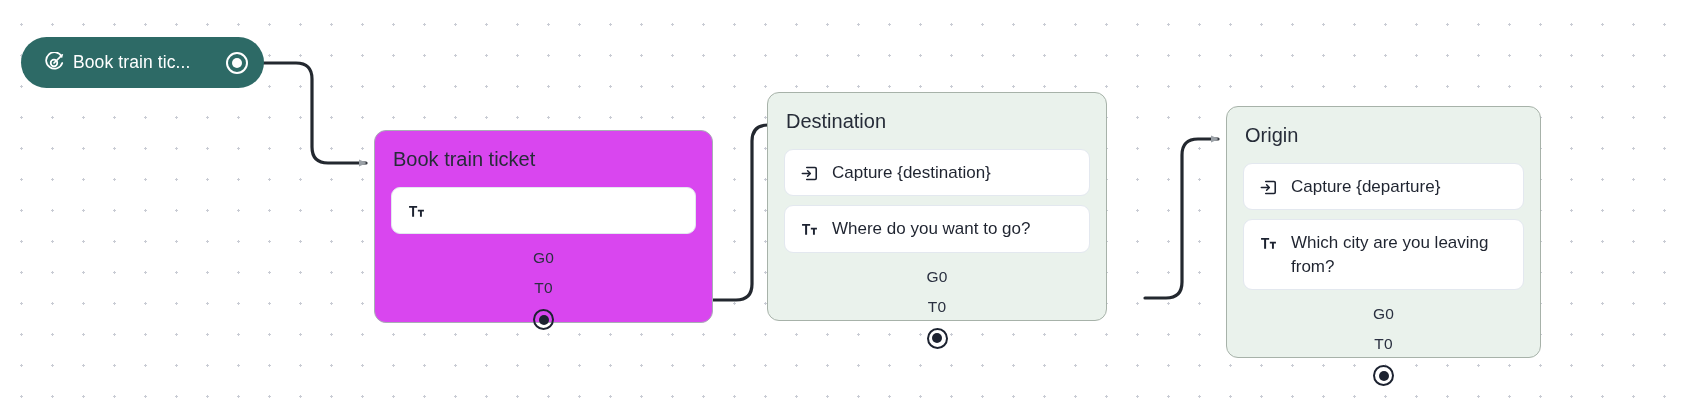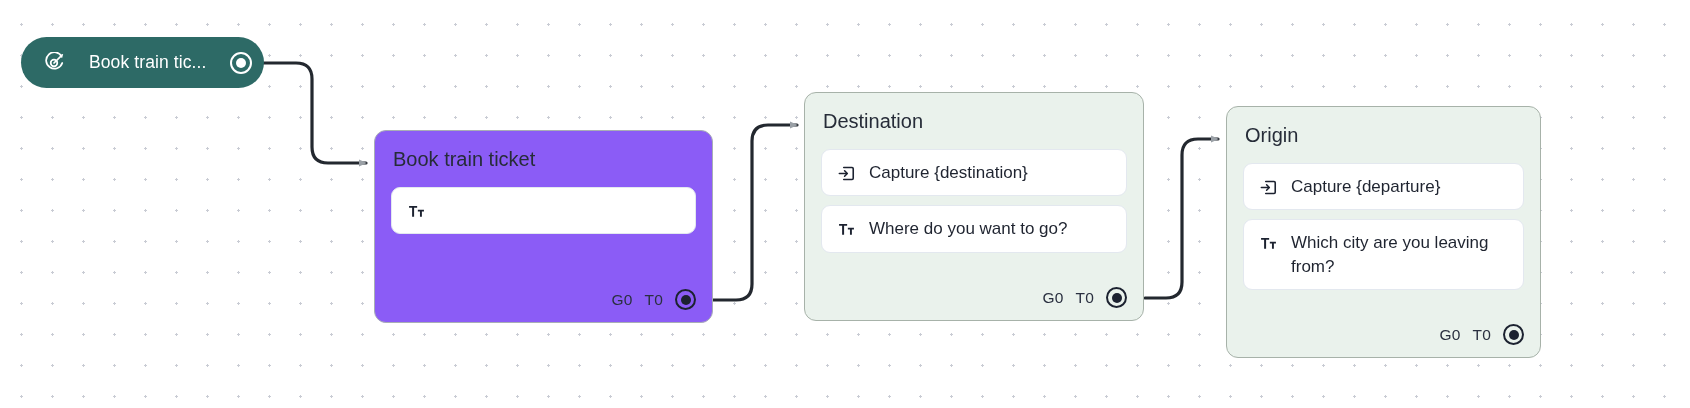--- a/index.html
+++ b/index.html
@@ -39,21 +39,21 @@
     left: 21px;
     top: 37px;
     width: 243px;
     height: 51px;
     border-radius: 26px;
     background: #2d6a66;
     display: flex;
     align-items: center;
     padding: 0 16px 0 22px;
     box-sizing: border-box;
-    gap: 24px;
+    gap: 8px;
     color: #ffffff;
   }
   .start-pill .goal-icon {
     width: 22px;
     height: 22px;
     flex: 0 0 22px;
     display: block;
   }
   .start-pill .pill-label {
     font-size: 17.5px;
@@ -84,21 +84,21 @@
   .node {
     position: absolute;
     box-sizing: border-box;
     border-radius: 12px;
     border: 1.5px solid #aab0ae;
     padding: 14px 16px 8px 16px;
     display: flex;
     flex-direction: column;
   }
   .node.blue {
-    background: #8b5cf6;
+    background: #d946ef;
     border-color: #a8aeb5;
   }
   .node.green {
     background: #eaf2ec;
     border-color: #a7b2a9;
   }
 
   .node-title {
     font-size: 20px;
     color: #262c38;
@@ -132,20 +132,21 @@
     color: #1f2430;
   }
 
   .node-footer {
     margin-top: auto;
     display: flex;
     align-items: center;
     justify-content: flex-end;
     gap: 12px;
     padding: 6px 0 4px 0;
+    flex-direction: column;
   }
   .counter {
     font-size: 15.5px;
     color: #2a3040;
     letter-spacing: .2px;
   }
   .port-dark {
     width: 21px;
     height: 21px;
     border-radius: 50%;
@@ -159,21 +160,21 @@
   .port-dark::after {
     content: "";
     width: 10px;
     height: 10px;
     border-radius: 50%;
     background: #1c2230;
   }
 
   
   #node-book   { left: 374px;  top: 130px; width: 339px; height: 193px; }
-  #node-dest   { left: 804px;  top: 92px;  width: 340px; height: 229px; }
+  #node-dest   { left: 767px;  top: 92px;  width: 340px; height: 229px; }
   #node-origin { left: 1226px; top: 106px; width: 315px; height: 252px; }
 </style>
 </head>
 <body>
 
 <div class="canvas">
 
   <svg class="edges" viewBox="0 0 1690 408" width="1690" height="408">
     <defs>
       <marker id="arrowhead" markerWidth="9" markerHeight="9" refX="7.5" refY="4.5" orient="auto" markerUnits="userSpaceOnUse">

